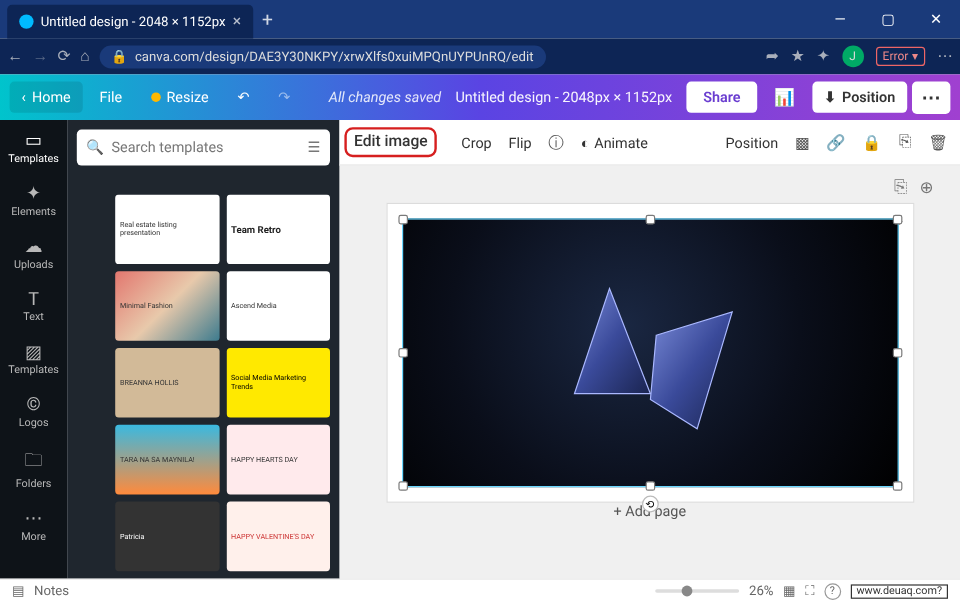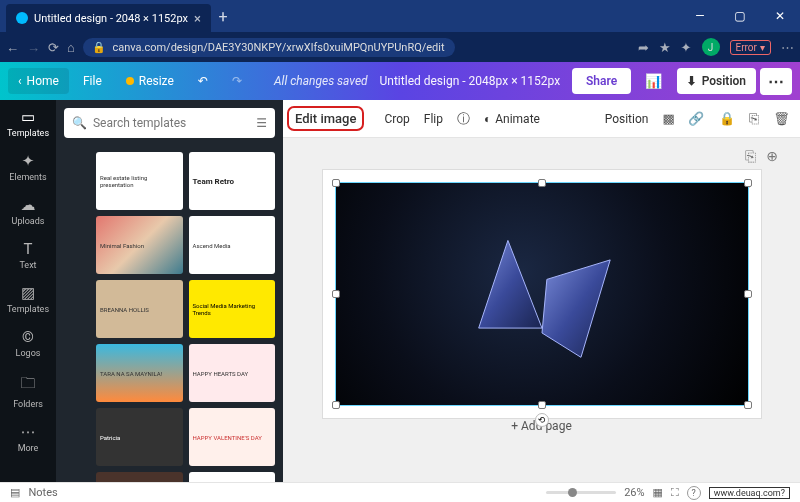--- a/index.html
+++ b/index.html
@@ -40,21 +40,21 @@
 
 .rail { width: 56px; background: #0e1318; color: #b8b8b8; display: flex; flex-direction: column; align-items: center; padding-top: 8px; gap: 14px; font-size: 9px; }
 .rail .rail-item { display: flex; flex-direction: column; align-items: center; gap: 2px; cursor: pointer; }
 .rail .rail-item.active { color: #fff; }
 .rail .rail-ico { font-size: 15px; }
 
 
 .templates { width: 227px; background: #1f262e; display: flex; flex-direction: column; padding: 8px 8px 0; }
 .search { background: #fff; border-radius: 4px; height: 30px; display: flex; align-items: center; padding: 0 8px; gap: 6px; color: #777; font-size: 12px; }
 .search .filter-ico { margin-left: auto; font-size: 12px; }
-.tgrid { flex: 1; overflow: hidden; margin-top: 14px; display: grid; grid-template-columns: 1fr 1fr; gap: 6px; padding-left: 32px; }
+.tgrid { flex: 1; overflow: hidden; margin-top: 24px; display: grid; grid-template-columns: 1fr 1fr; gap: 6px; padding-left: 32px; }
 .thumb { height: 58px; border-radius: 3px; font-size: 6px; color: #333; padding: 4px; position: relative; display: flex; flex-direction: column; justify-content: center; }
 .t1 { background: #fff; } .t2 { background: #fff; color:#222; font-weight:bold; font-size:8px; }
 .t3 { background: linear-gradient(135deg,#e2776f,#e8c9ab,#3d7b8e); } .t4 { background:#fff; }
 .t5 { background:#d2ba98; } .t6 { background:#ffe900; color:#000; }
 .t7 { background: linear-gradient(180deg,#3ab9e0,#ff8a3c); } .t8 { background:#ffeaec; }
 .t9 { background:#333; } .t10 { background:#fff0eb; color:#c33; }
 .t11 { background:#4a332b; } .t12 { background:#fff; }
 
 
 .canvas-area { flex: 1; background: #f0f0f0; display: flex; flex-direction: column; position: relative; }

